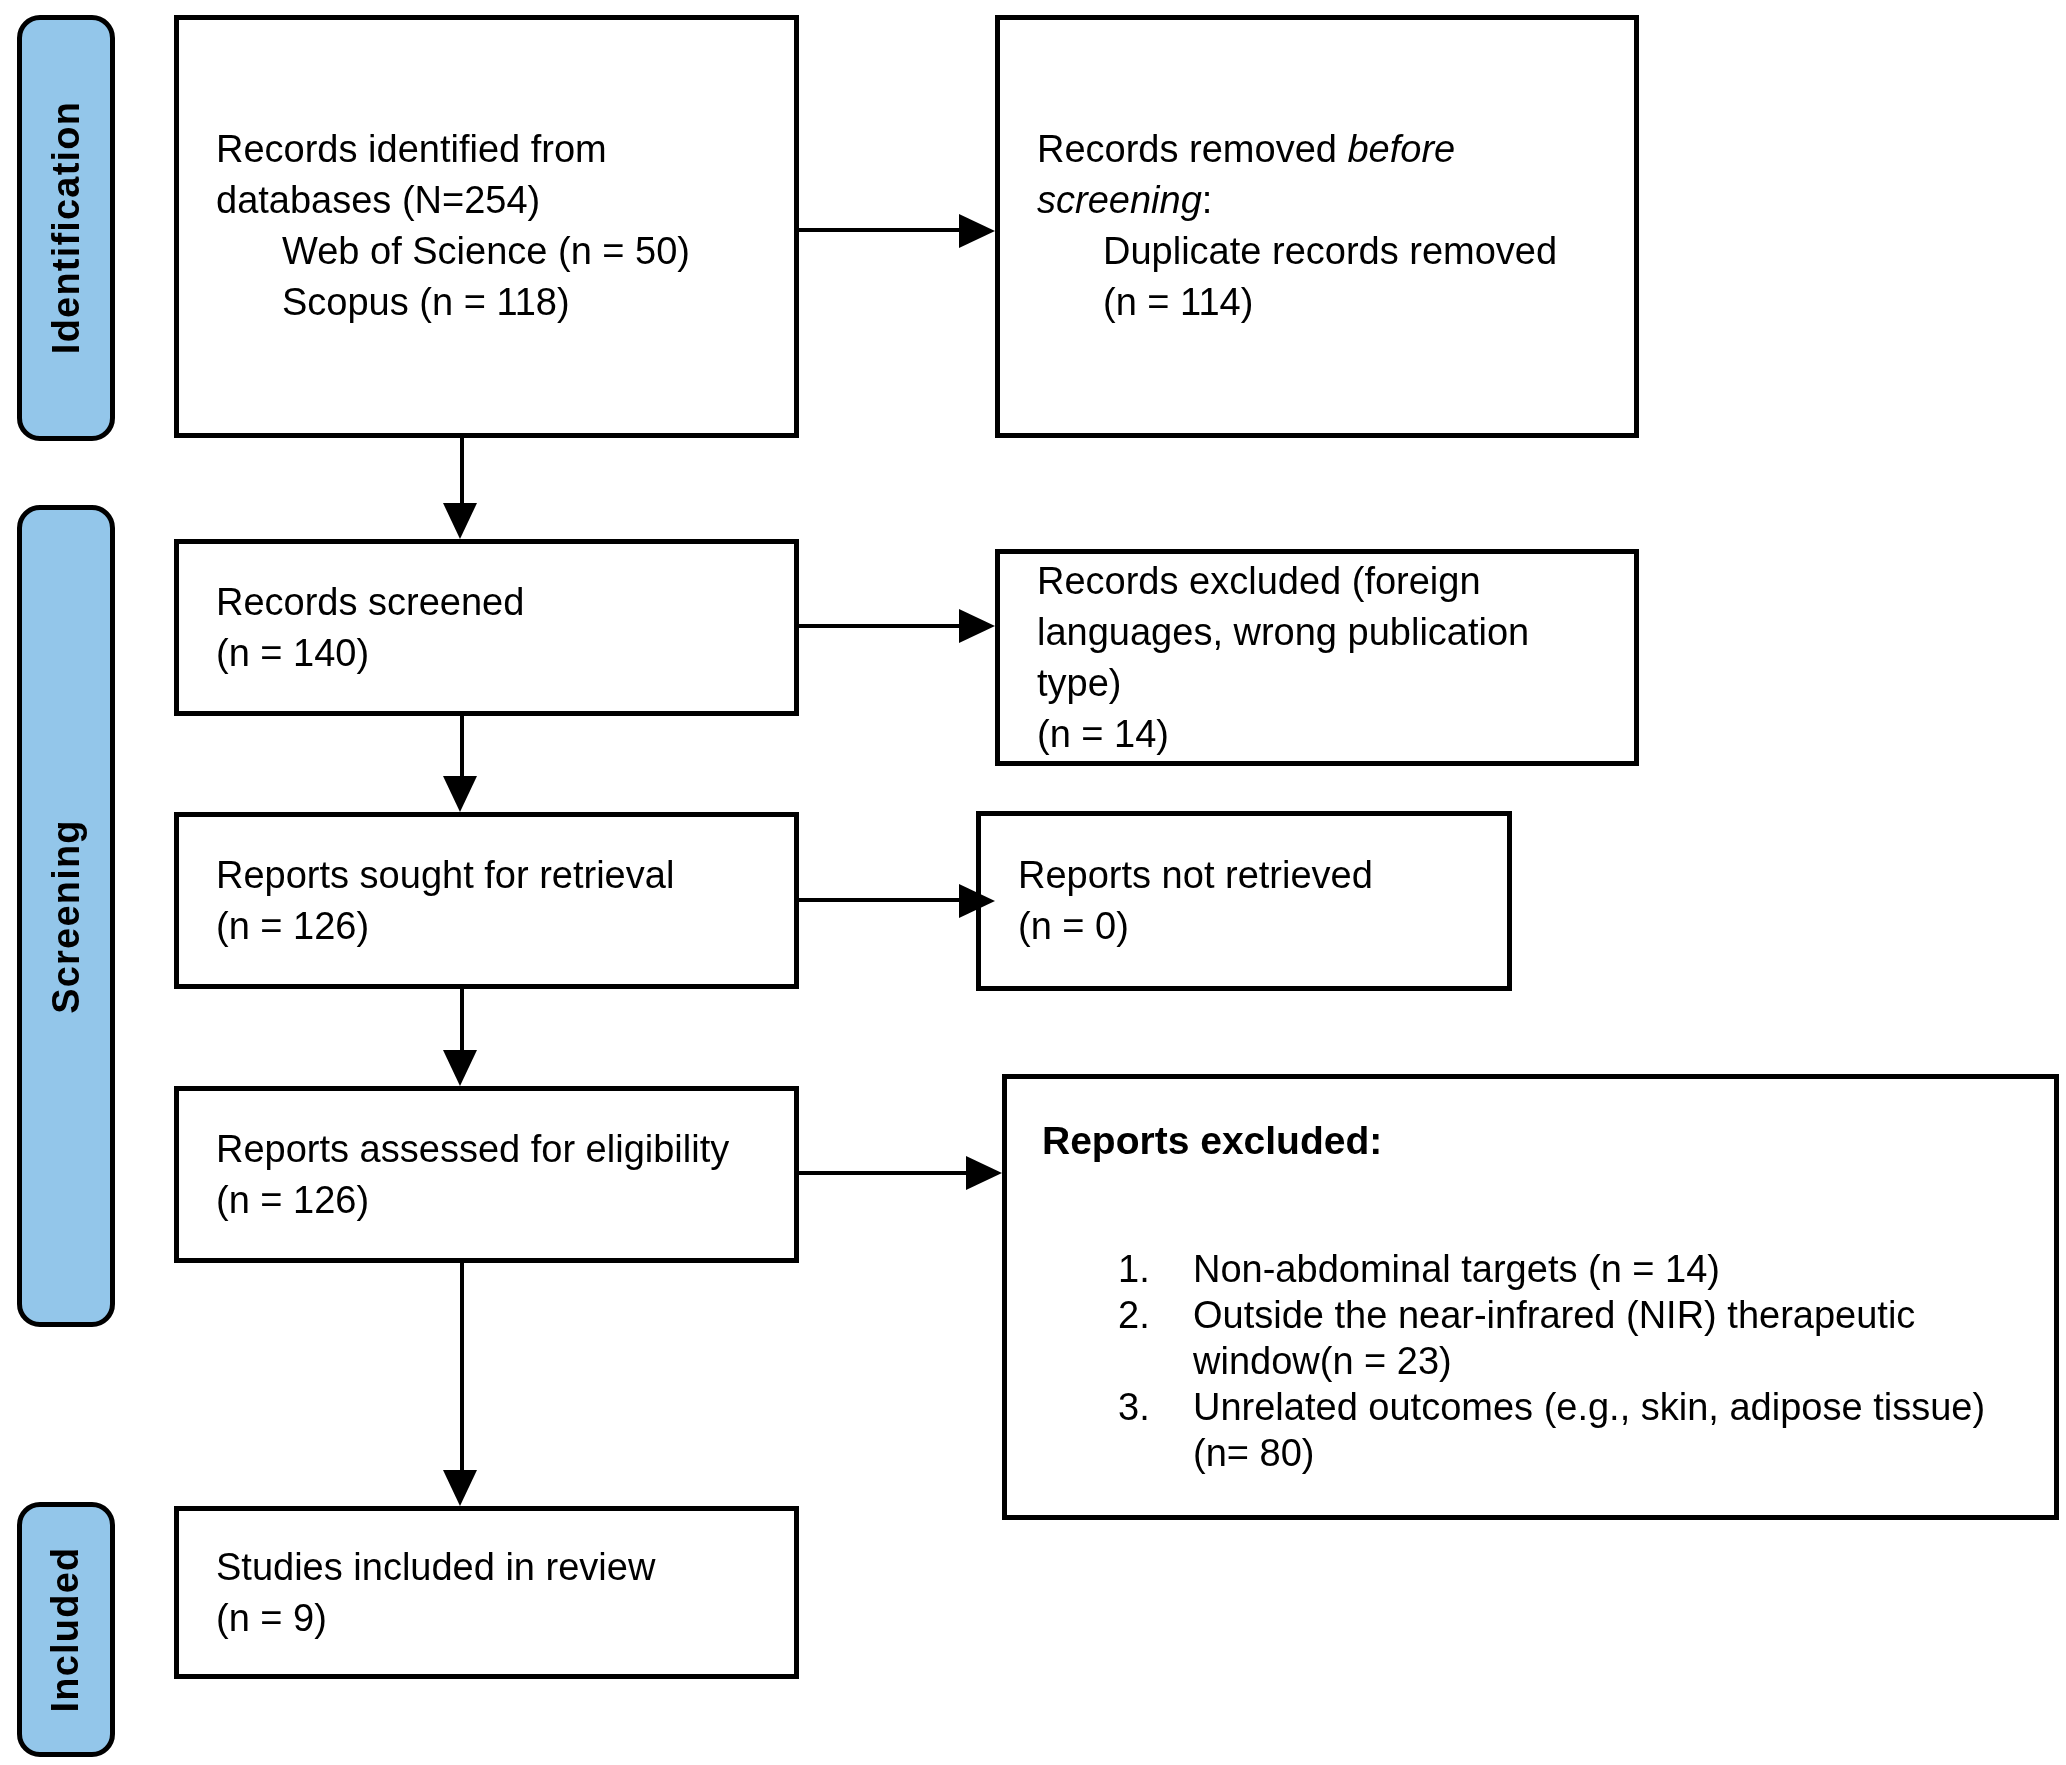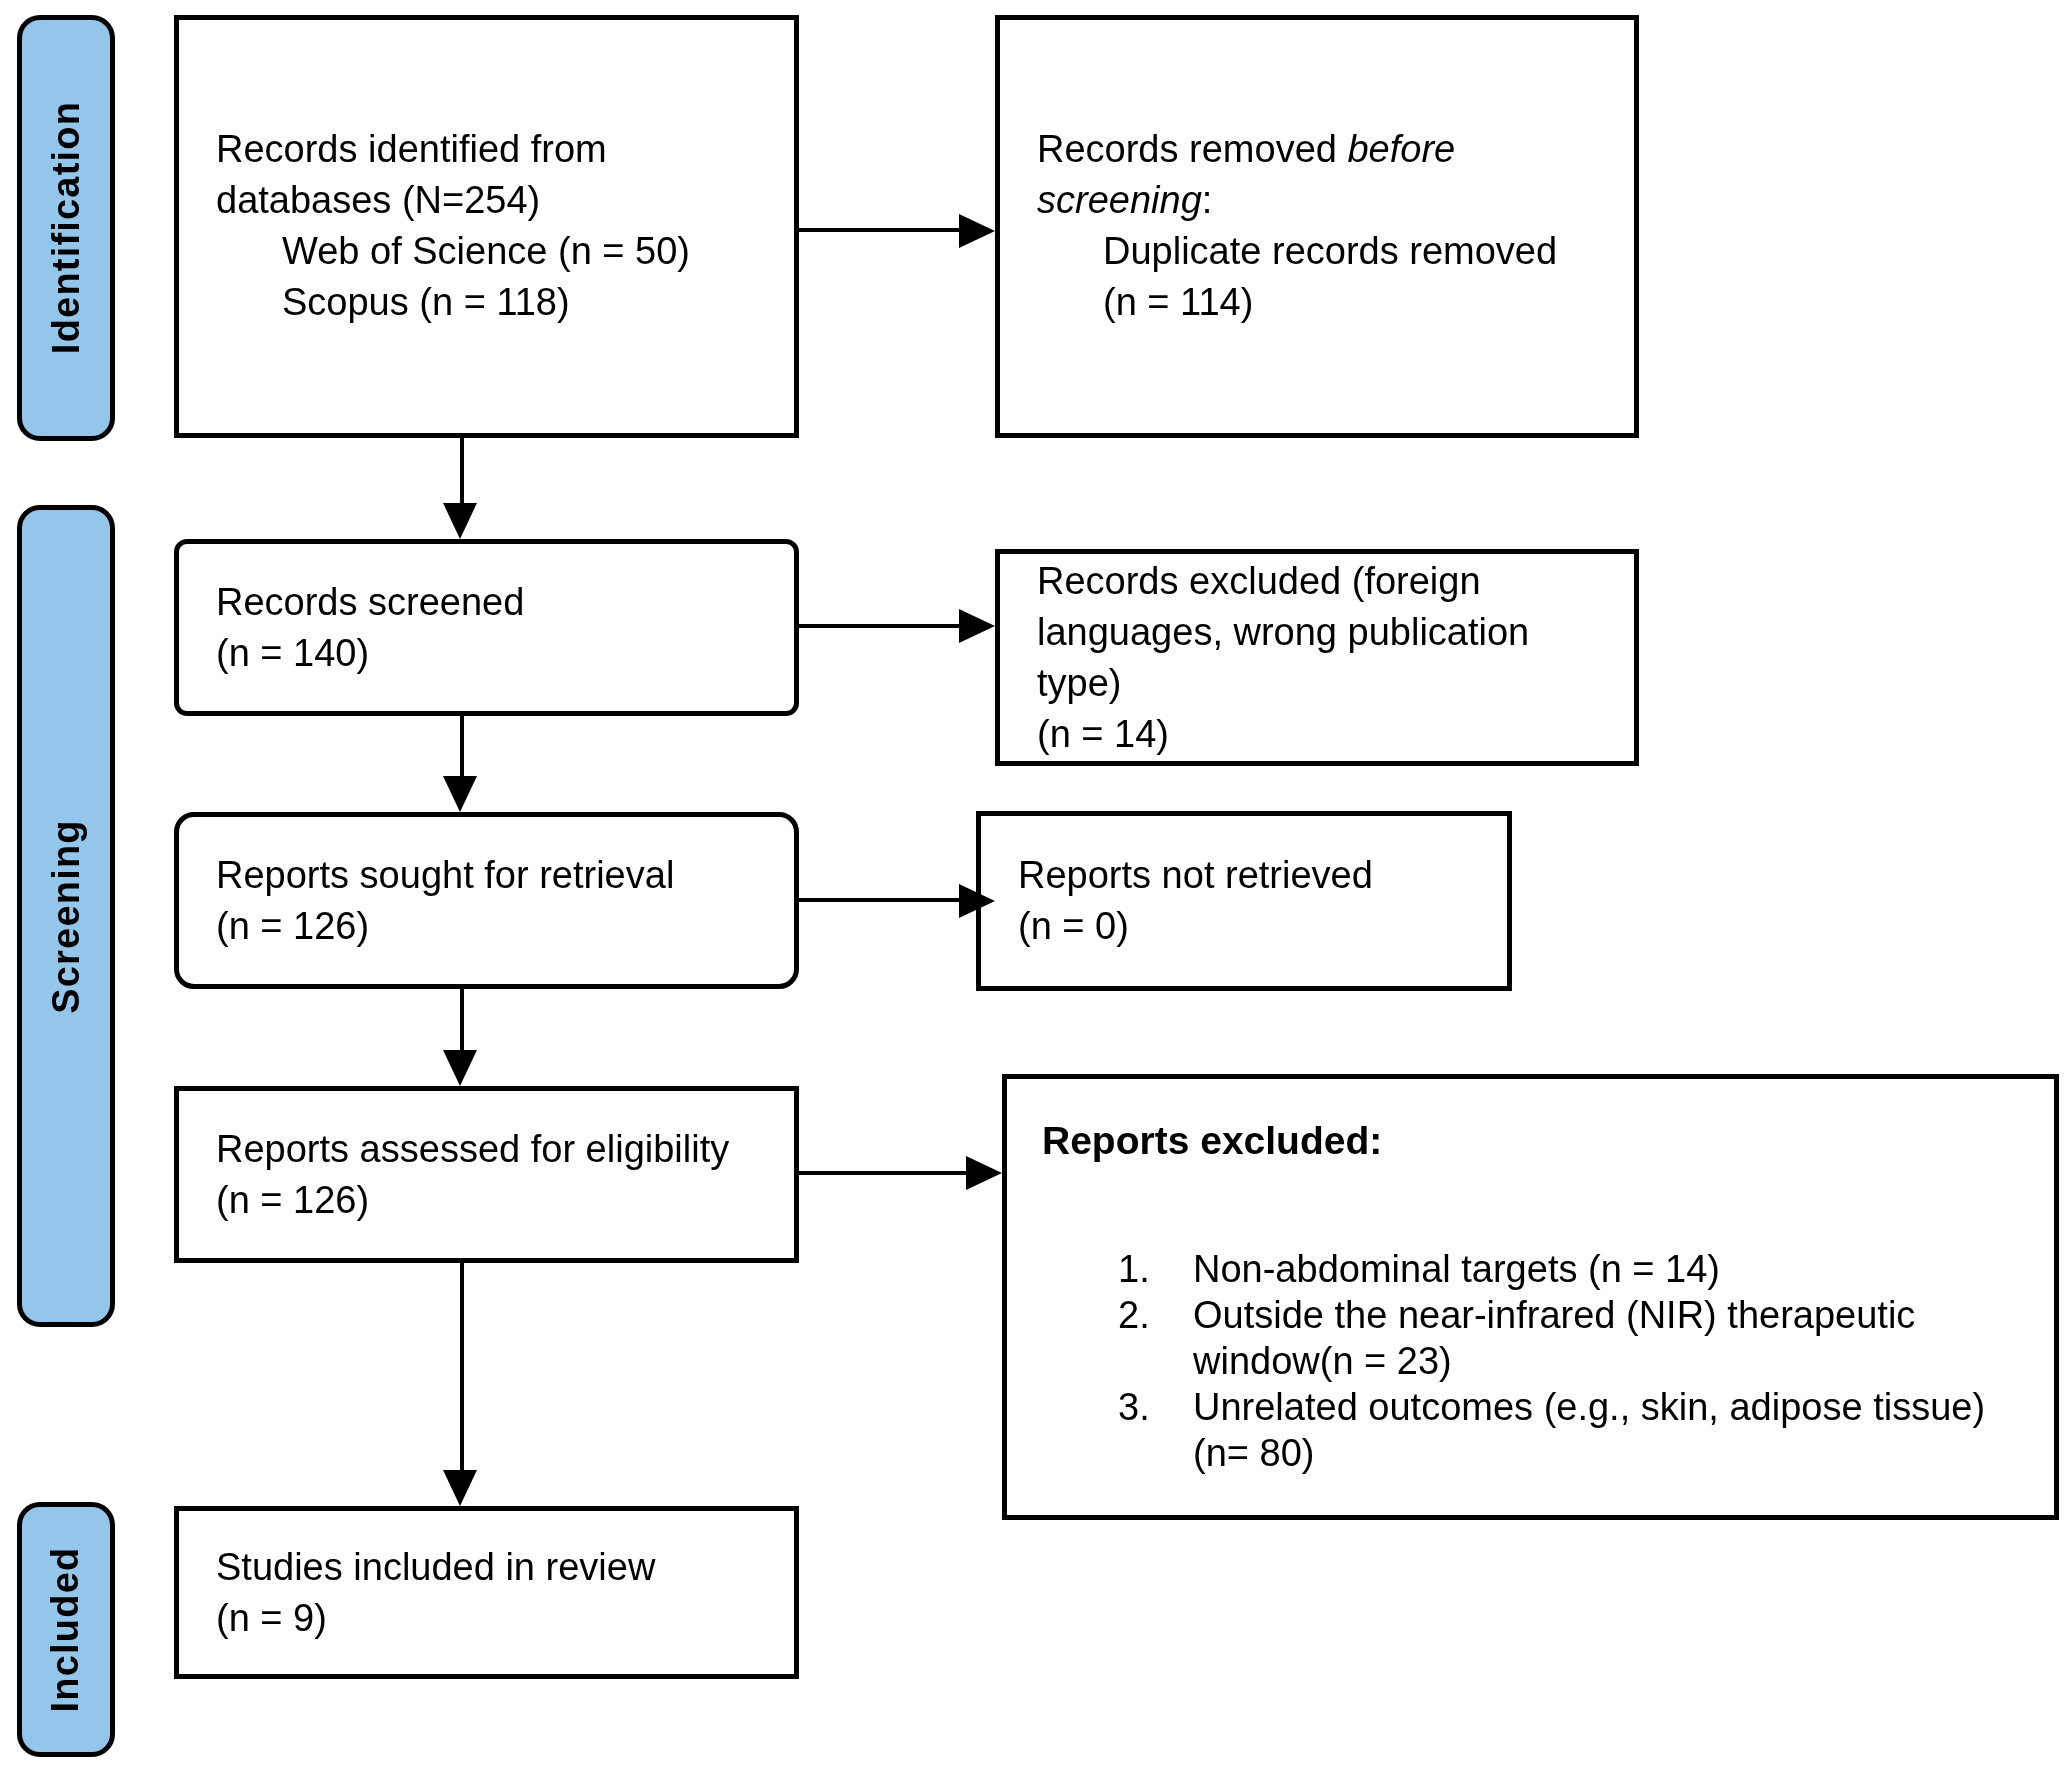--- a/index.html
+++ b/index.html
@@ -41,23 +41,23 @@
   .hshaft{position:absolute;height:4px;background:#000;}
   .hhead{position:absolute;width:0;height:0;
     border-top:17px solid transparent;border-bottom:17px solid transparent;
     border-left:36px solid #000;}
   
   #stage-identification{top:14.5px;height:426px;}
   #stage-screening{top:505px;height:822px;}
   #stage-included{top:1502px;height:255px;}
   #box-records-identified{left:174px;top:14.5px;width:625px;height:423px;}
   #box-records-removed{left:995px;top:14.5px;width:644px;height:423px;}
-  #box-records-screened{left:174px;top:539px;width:625px;height:177px;border-radius:13px;}
+  #box-records-screened{left:174px;top:539px;width:625px;height:177px;}
   #box-records-excluded{left:995px;top:533px;width:644px;height:217px;margin-top:16px;}
-  #box-reports-sought{left:174px;top:812px;width:625px;height:177px;border-radius:20px;}
+  #box-reports-sought{left:174px;top:812px;width:625px;height:177px;}
   #box-reports-not-retrieved{left:976px;top:811px;width:536px;height:180px;}
   #box-reports-assessed{left:174px;top:1086px;width:625px;height:177px;}
   #box-reports-excluded{left:1002px;top:1074px;width:1057px;height:446px;}
   #box-studies-included{left:174px;top:1506px;width:625px;height:173px;}
 </style>
 </head>
 <body>
 
 <div class="canvas">
 

